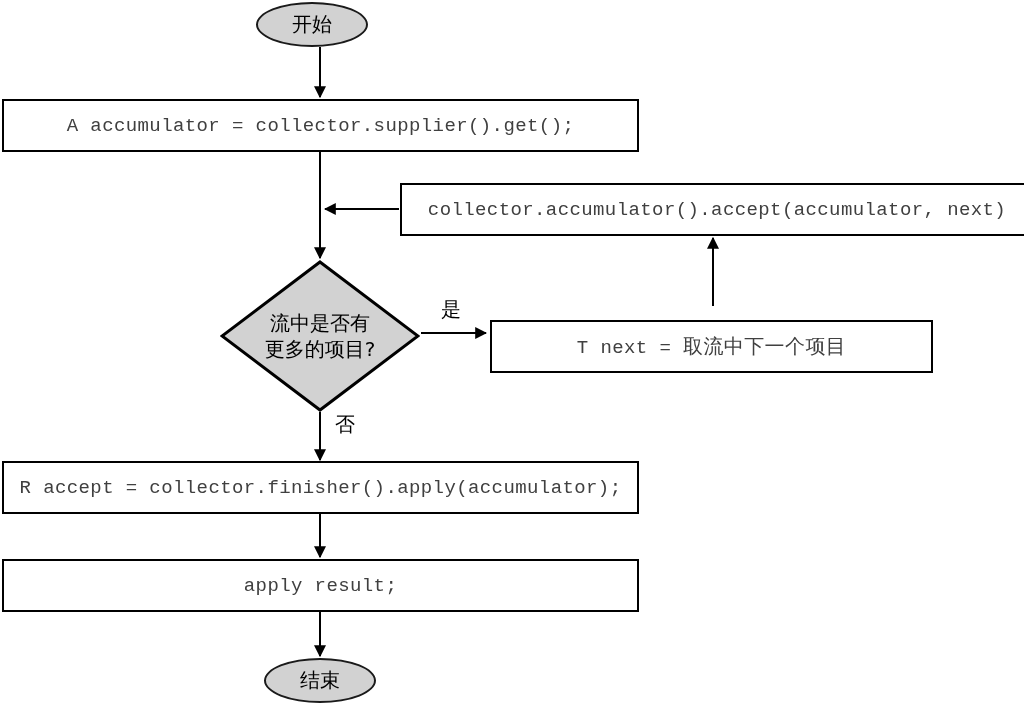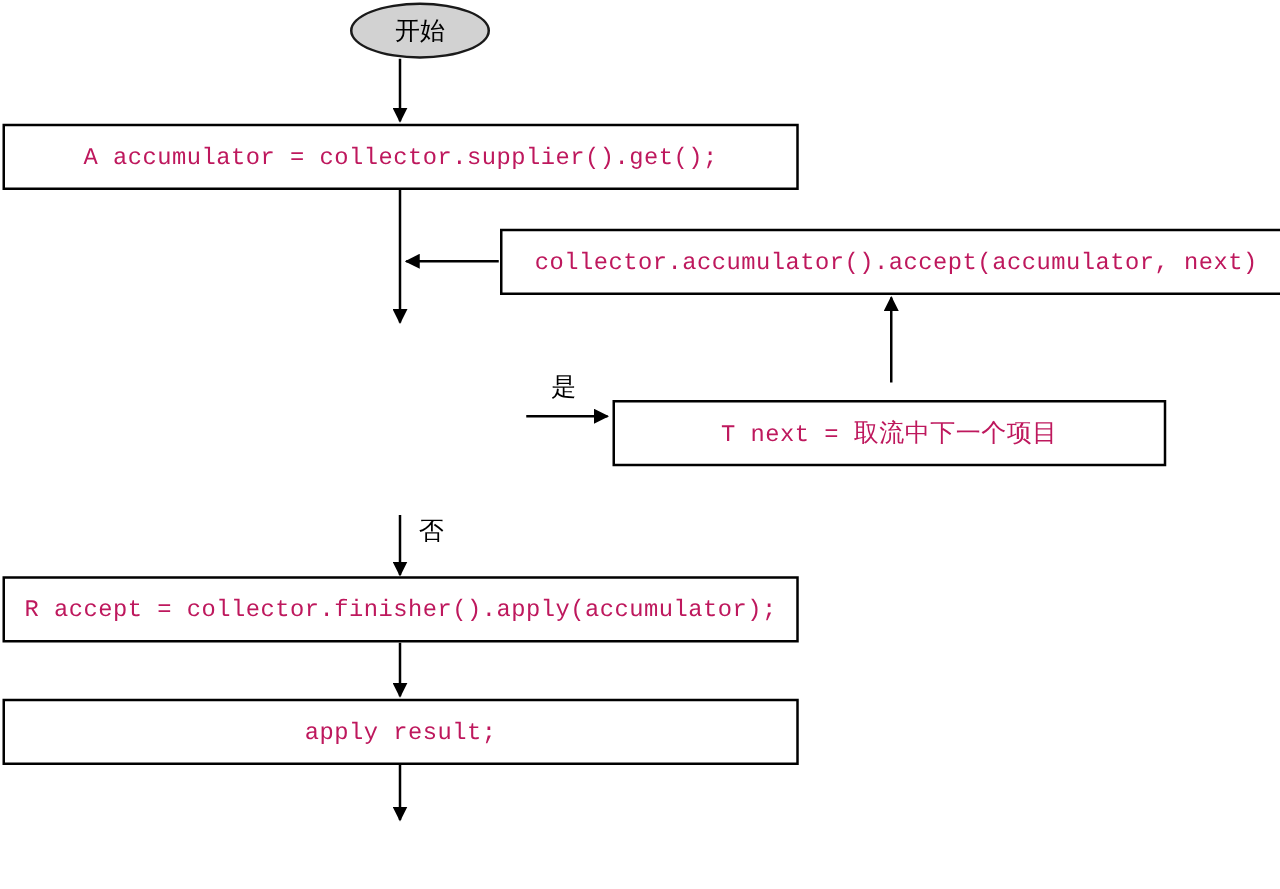--- a/index.html
+++ b/index.html
@@ -34,21 +34,21 @@
     justify-content: center;
     text-align: center;
   }
   .proc {
     background: #ffffff;
     border: 2px solid #000000;
   }
   .proc .txt {
     font-family: "Liberation Mono", "DejaVu Sans Mono", monospace;
     font-size: 19px;
-    color: #be185d;
+    color: #404040;
     letter-spacing: 0.4px;
     white-space: pre;
     text-align: center;
   }
   .terminal {
     border: 2px solid #1a1a1a;
     border-radius: 50%;
     background: #d2d2d2;
   }
   .terminal .txt {
@@ -103,42 +103,54 @@
       <line x1="320" y1="152" x2="320" y2="258" marker-end="url(#arrow)"></line>
       <line x1="399" y1="209" x2="325" y2="209" marker-end="url(#arrow)"></line>
       <line x1="421" y1="333" x2="486" y2="333" marker-end="url(#arrow)"></line>
       <line x1="713" y1="306" x2="713" y2="238" marker-end="url(#arrow)"></line>
       <line x1="320" y1="412" x2="320" y2="460" marker-end="url(#arrow)"></line>
       <line x1="320" y1="514" x2="320" y2="557" marker-end="url(#arrow)"></line>
       <line x1="320" y1="612" x2="320" y2="656" marker-end="url(#arrow)"></line>
     </g>
   </svg>
 
-  <div class="node terminal" style="left:280px; top:2px; width:112px; height:45px;">
+  <div class="node terminal" style="left:256px; top:2px; width:112px; height:45px;">
     <span class="txt">开始</span>
   </div>
 
   <div class="node proc" style="left:2px; top:99px; width:637px; height:53px;">
     <span class="txt">A accumulator = collector.supplier().get();</span>
   </div>
 
   <div class="node proc" style="left:400px; top:183px; width:634px; height:53px;">
     <span class="txt">collector.accumulator().accept(accumulator, next)</span>
   </div>
 
+  <div class="node decision" style="left:220px; top:260px; width:200px; height:152px;">
+    <svg class="dshape" viewBox="0 0 200 152" preserveAspectRatio="none">
+      <polygon points="100,2 198,76 100,150 2,76" fill="#d2d2d2" stroke="#000000" stroke-width="3"></polygon>
+    </svg>
+    <div class="dtxt">
+      <div>流中是否有</div>
+      <div>更多的项目?</div>
+    </div>
+  </div>
 
   <div class="node proc mixed" style="left:490px; top:320px; width:443px; height:53px;">
     <span class="txt"><span>T next</span><span> = </span><span class="cjk">取流中下一个项目</span></span>
   </div>
 
   <div class="node proc" style="left:2px; top:461px; width:637px; height:53px;">
     <span class="txt">R accept = collector.finisher().apply(accumulator);</span>
   </div>
 
   <div class="node proc" style="left:2px; top:559px; width:637px; height:53px;">
     <span class="txt">apply result;</span>
   </div>
 
+  <div class="node terminal" style="left:264px; top:658px; width:112px; height:45px;">
+    <span class="txt">结束</span>
+  </div>
 
   <span class="edge-label" style="left:441px; top:296px;">是</span>
   <span class="edge-label" style="left:335px; top:411px;">否</span>
 
 </div>
 
 </body></html>

